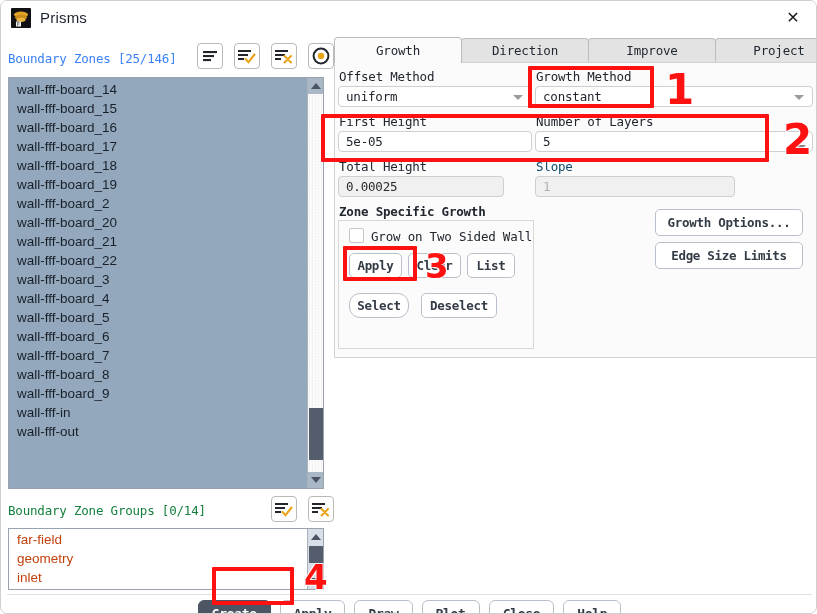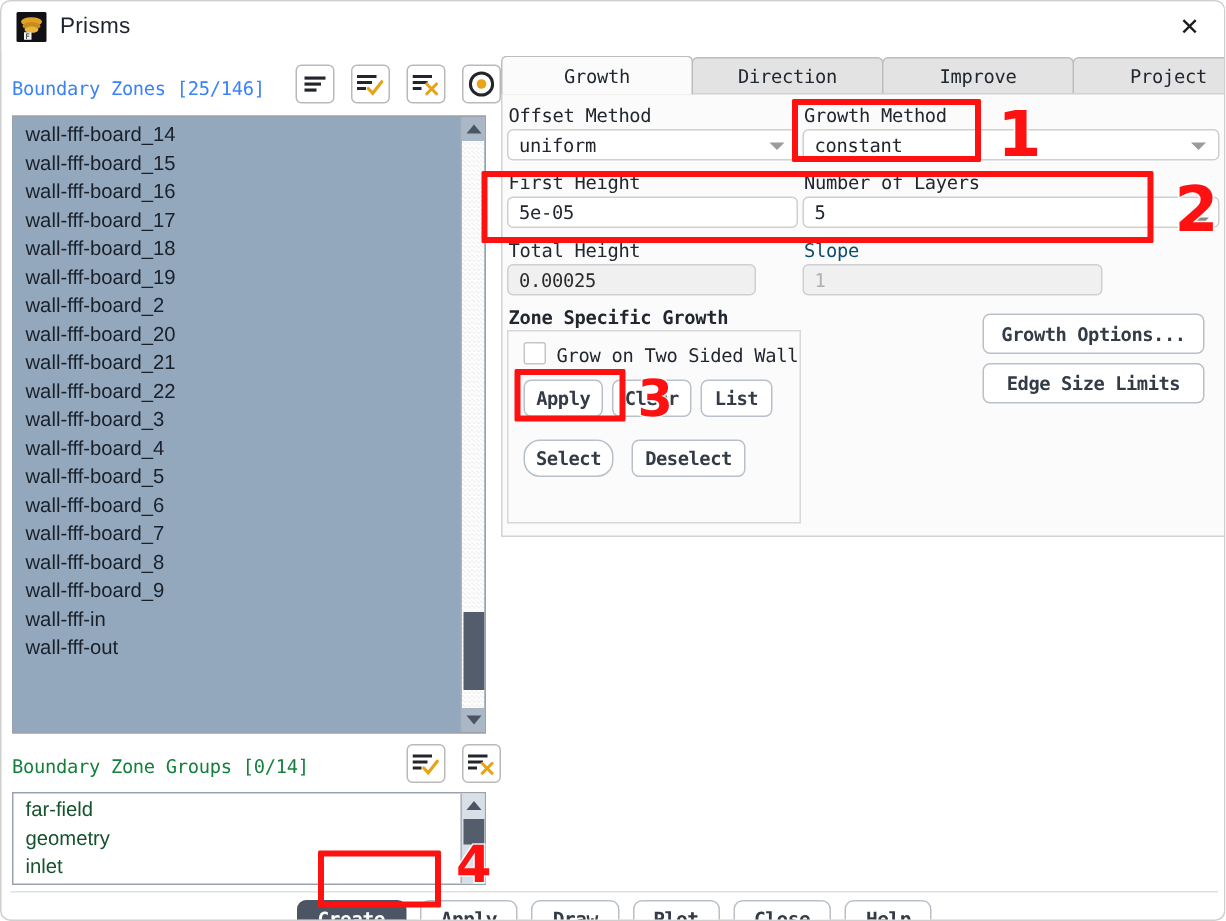--- a/index.html
+++ b/index.html
@@ -165,21 +165,21 @@
     overflow: hidden;
   }
   .groups-inner {
     position: absolute; left: 0; top: 0;
     width: 300px; height: 100%;
     padding: 1px 0 0 8px;
   }
   .group-item {
     font-family: "Liberation Sans", sans-serif;
     font-size: 13.5px;
-    color: #14532d;
+    color: #c2410c;
     line-height: 19px;
     height: 19px;
     cursor: pointer;
   }
   .gscroll {
     position: absolute; right: 0; top: 0;
     width: 16px; height: 100%;
     background: #d9dfe6;
     border-left: 1px solid #a9b2bc;
   }

